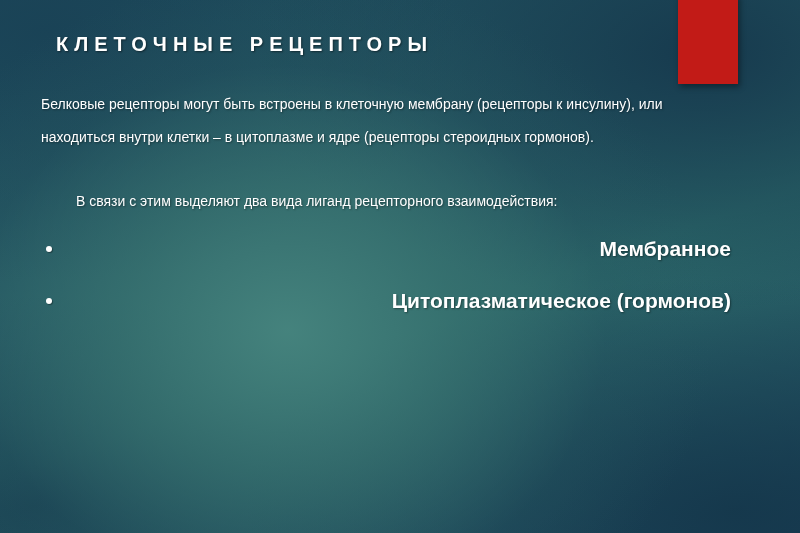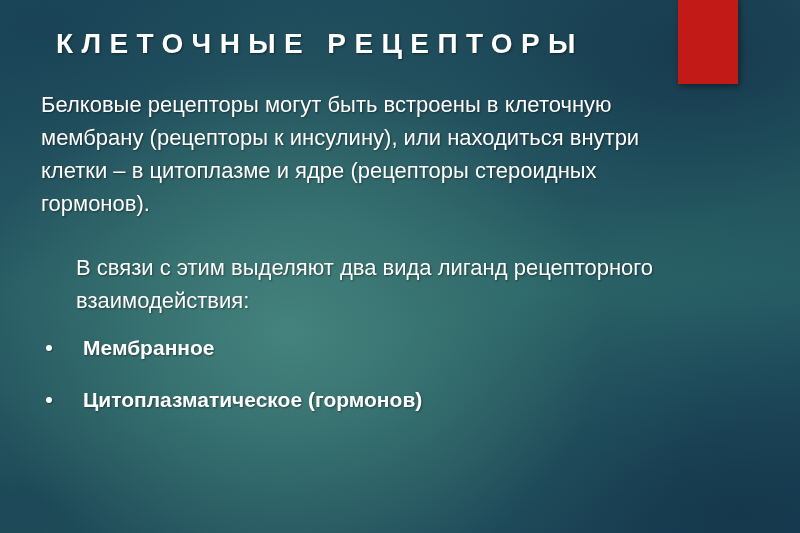--- a/index.html
+++ b/index.html
@@ -34,53 +34,54 @@
     box-shadow: 2px 3px 6px rgba(0,0,0,0.38);
   }
 
   
   .slide-title {
     position: absolute;
     left: 56px;
     top: 27px;
     width: 600px;
     color: #ffffff;
-    font-size: 28px;
+    font-size: 20px;
     font-weight: bold;
     letter-spacing: 0.30em;
     line-height: 34px;
     white-space: nowrap;
     text-shadow: 1px 1px 2px rgba(0,0,0,0.45);
   }
 
   
   .body-area {
     position: absolute;
     left: 41px;
     top: 88px;
     width: 690px;
   }
   .para {
     color: #ffffff;
-    font-size: 22px;
+    font-size: 14px;
     line-height: 33px;
     font-weight: normal;
     text-shadow: 1px 1px 2px rgba(0,0,0,0.40);
     margin: 0;
   }
   .para-1 { width: 668px; }
   .spacer { height: 31px; }
   .para-2 { width: 620px; margin-left: 35px; }
 
   
   .bullets {
     margin: 0;
     padding: 0;
     list-style: none;
     margin-top: 17px;
+    text-align: right;
   }
   .bullet-item {
     position: relative;
     color: #ffffff;
     font-size: 21px;
     font-weight: bold;
     line-height: 28px;
     padding-left: 42px;
     margin-bottom: 24px;
     text-shadow: 1px 1px 2px rgba(0,0,0,0.40);

